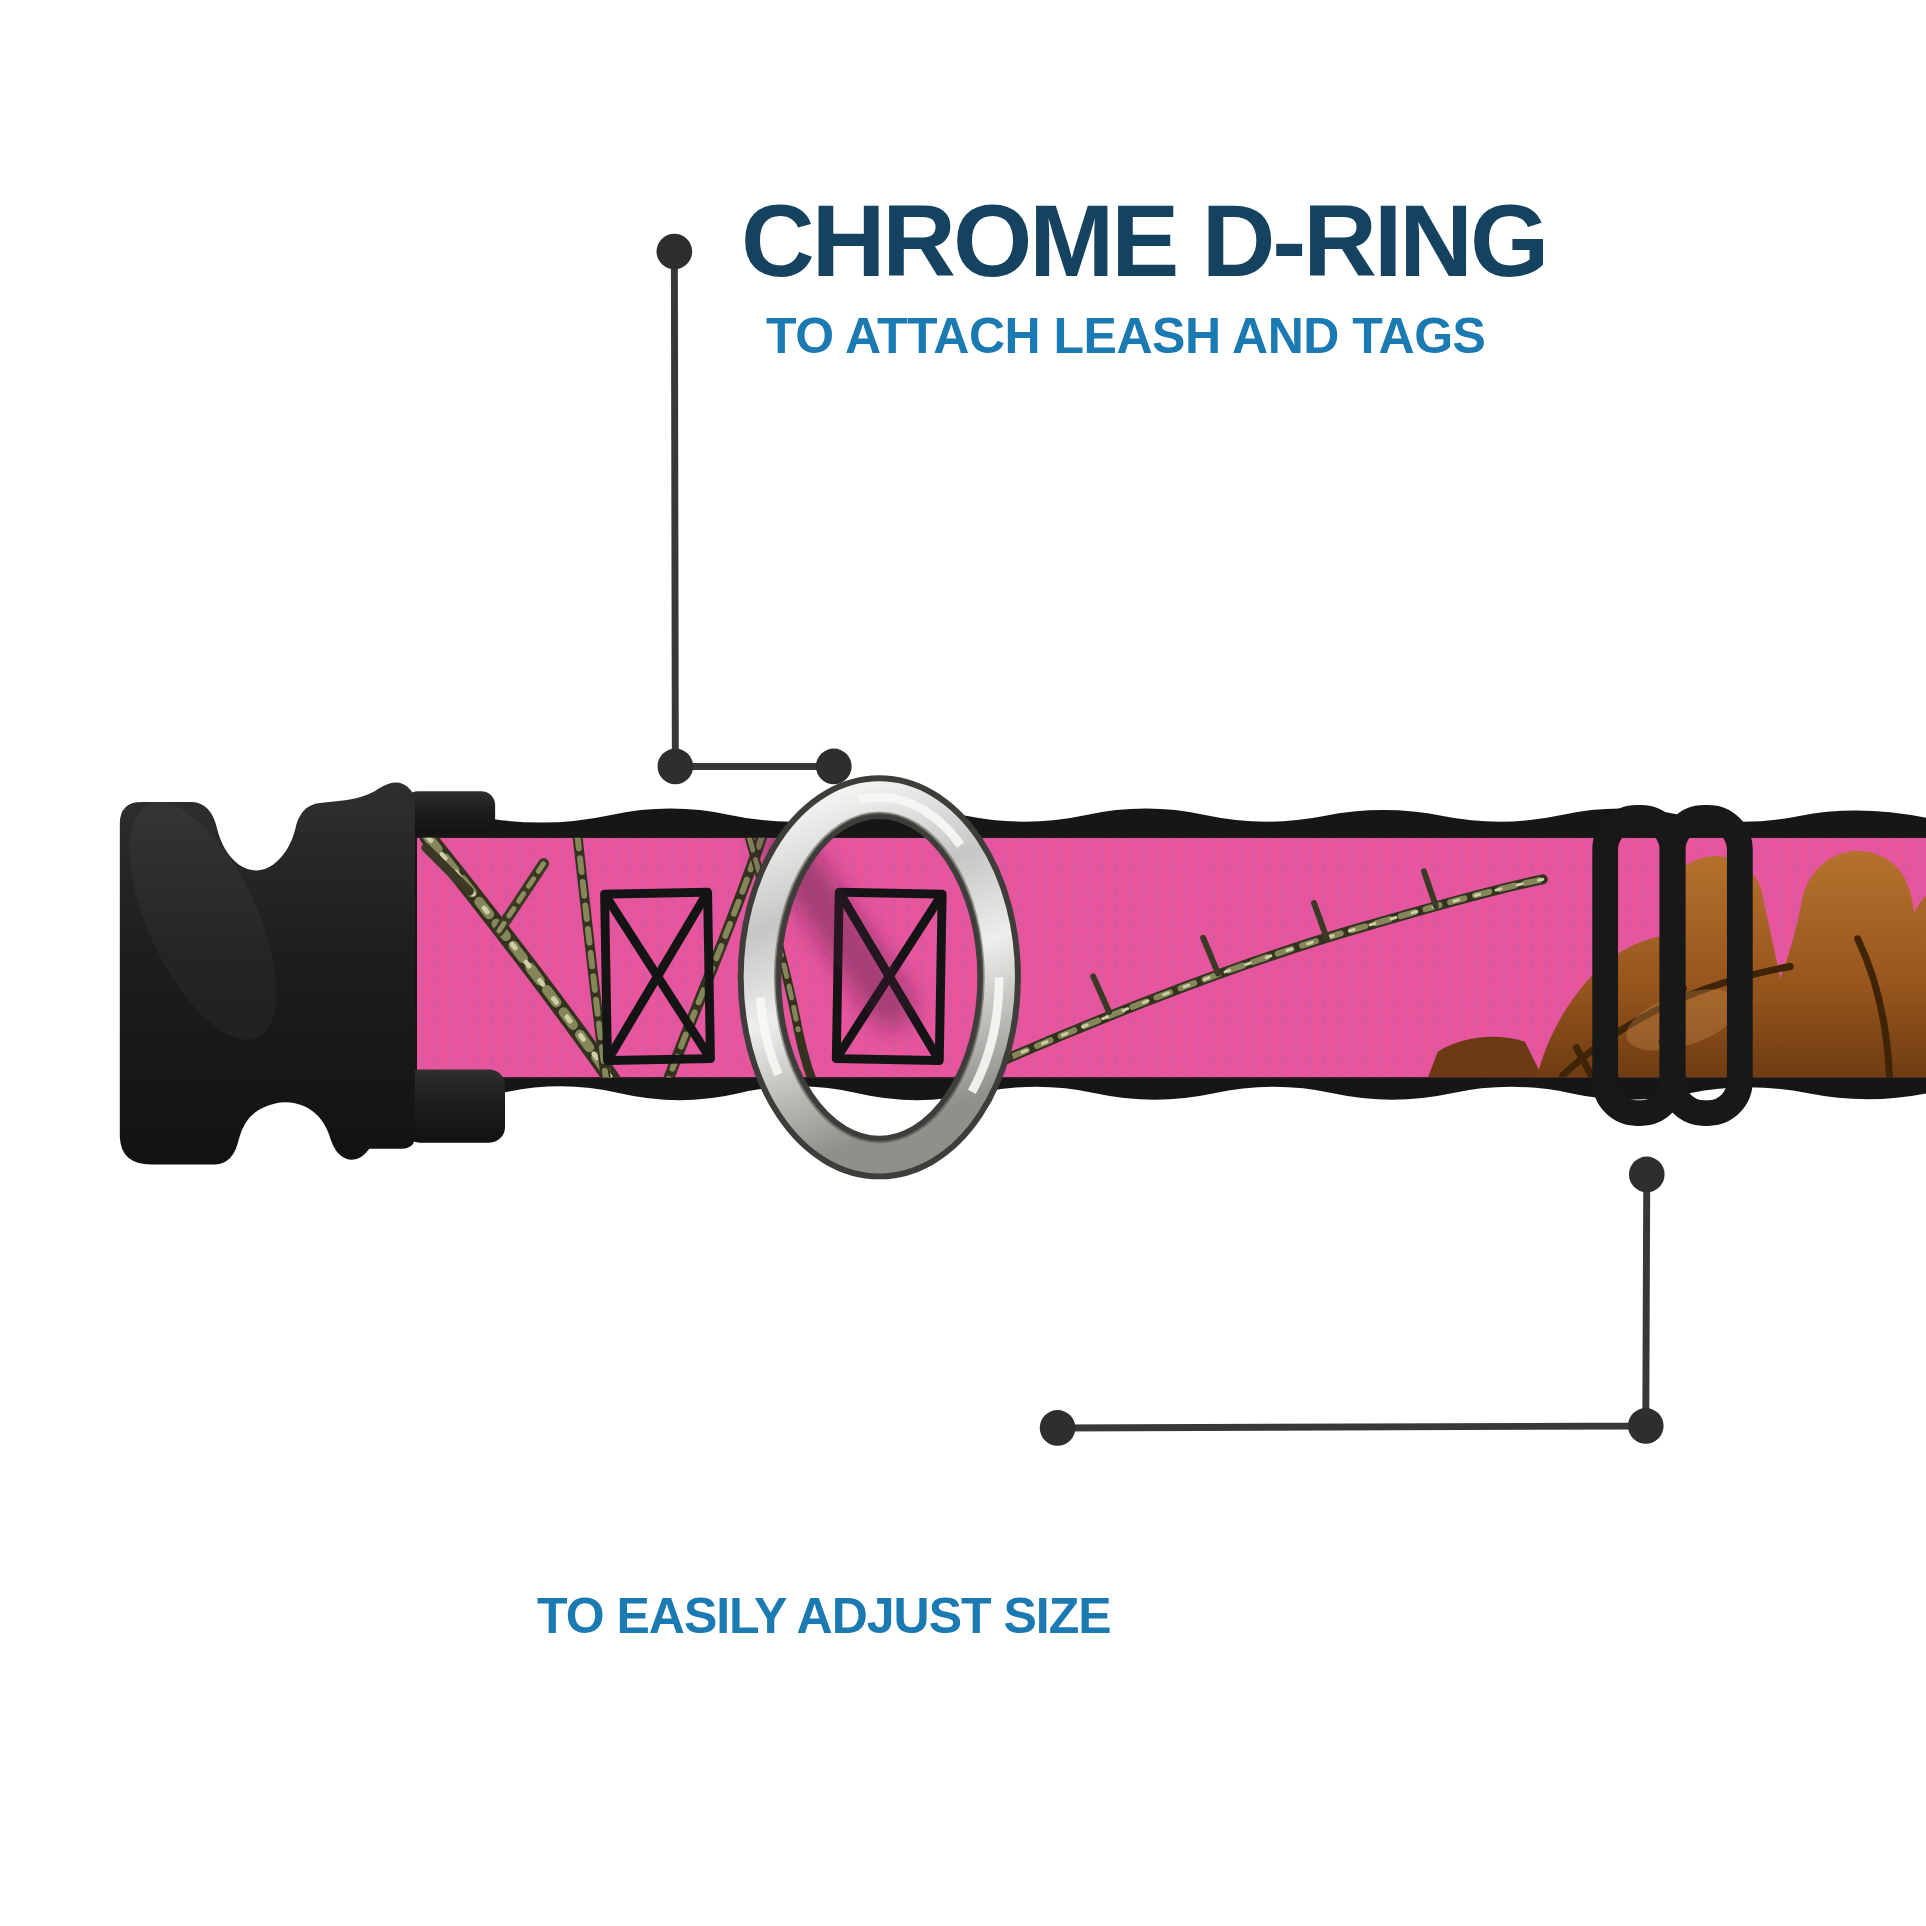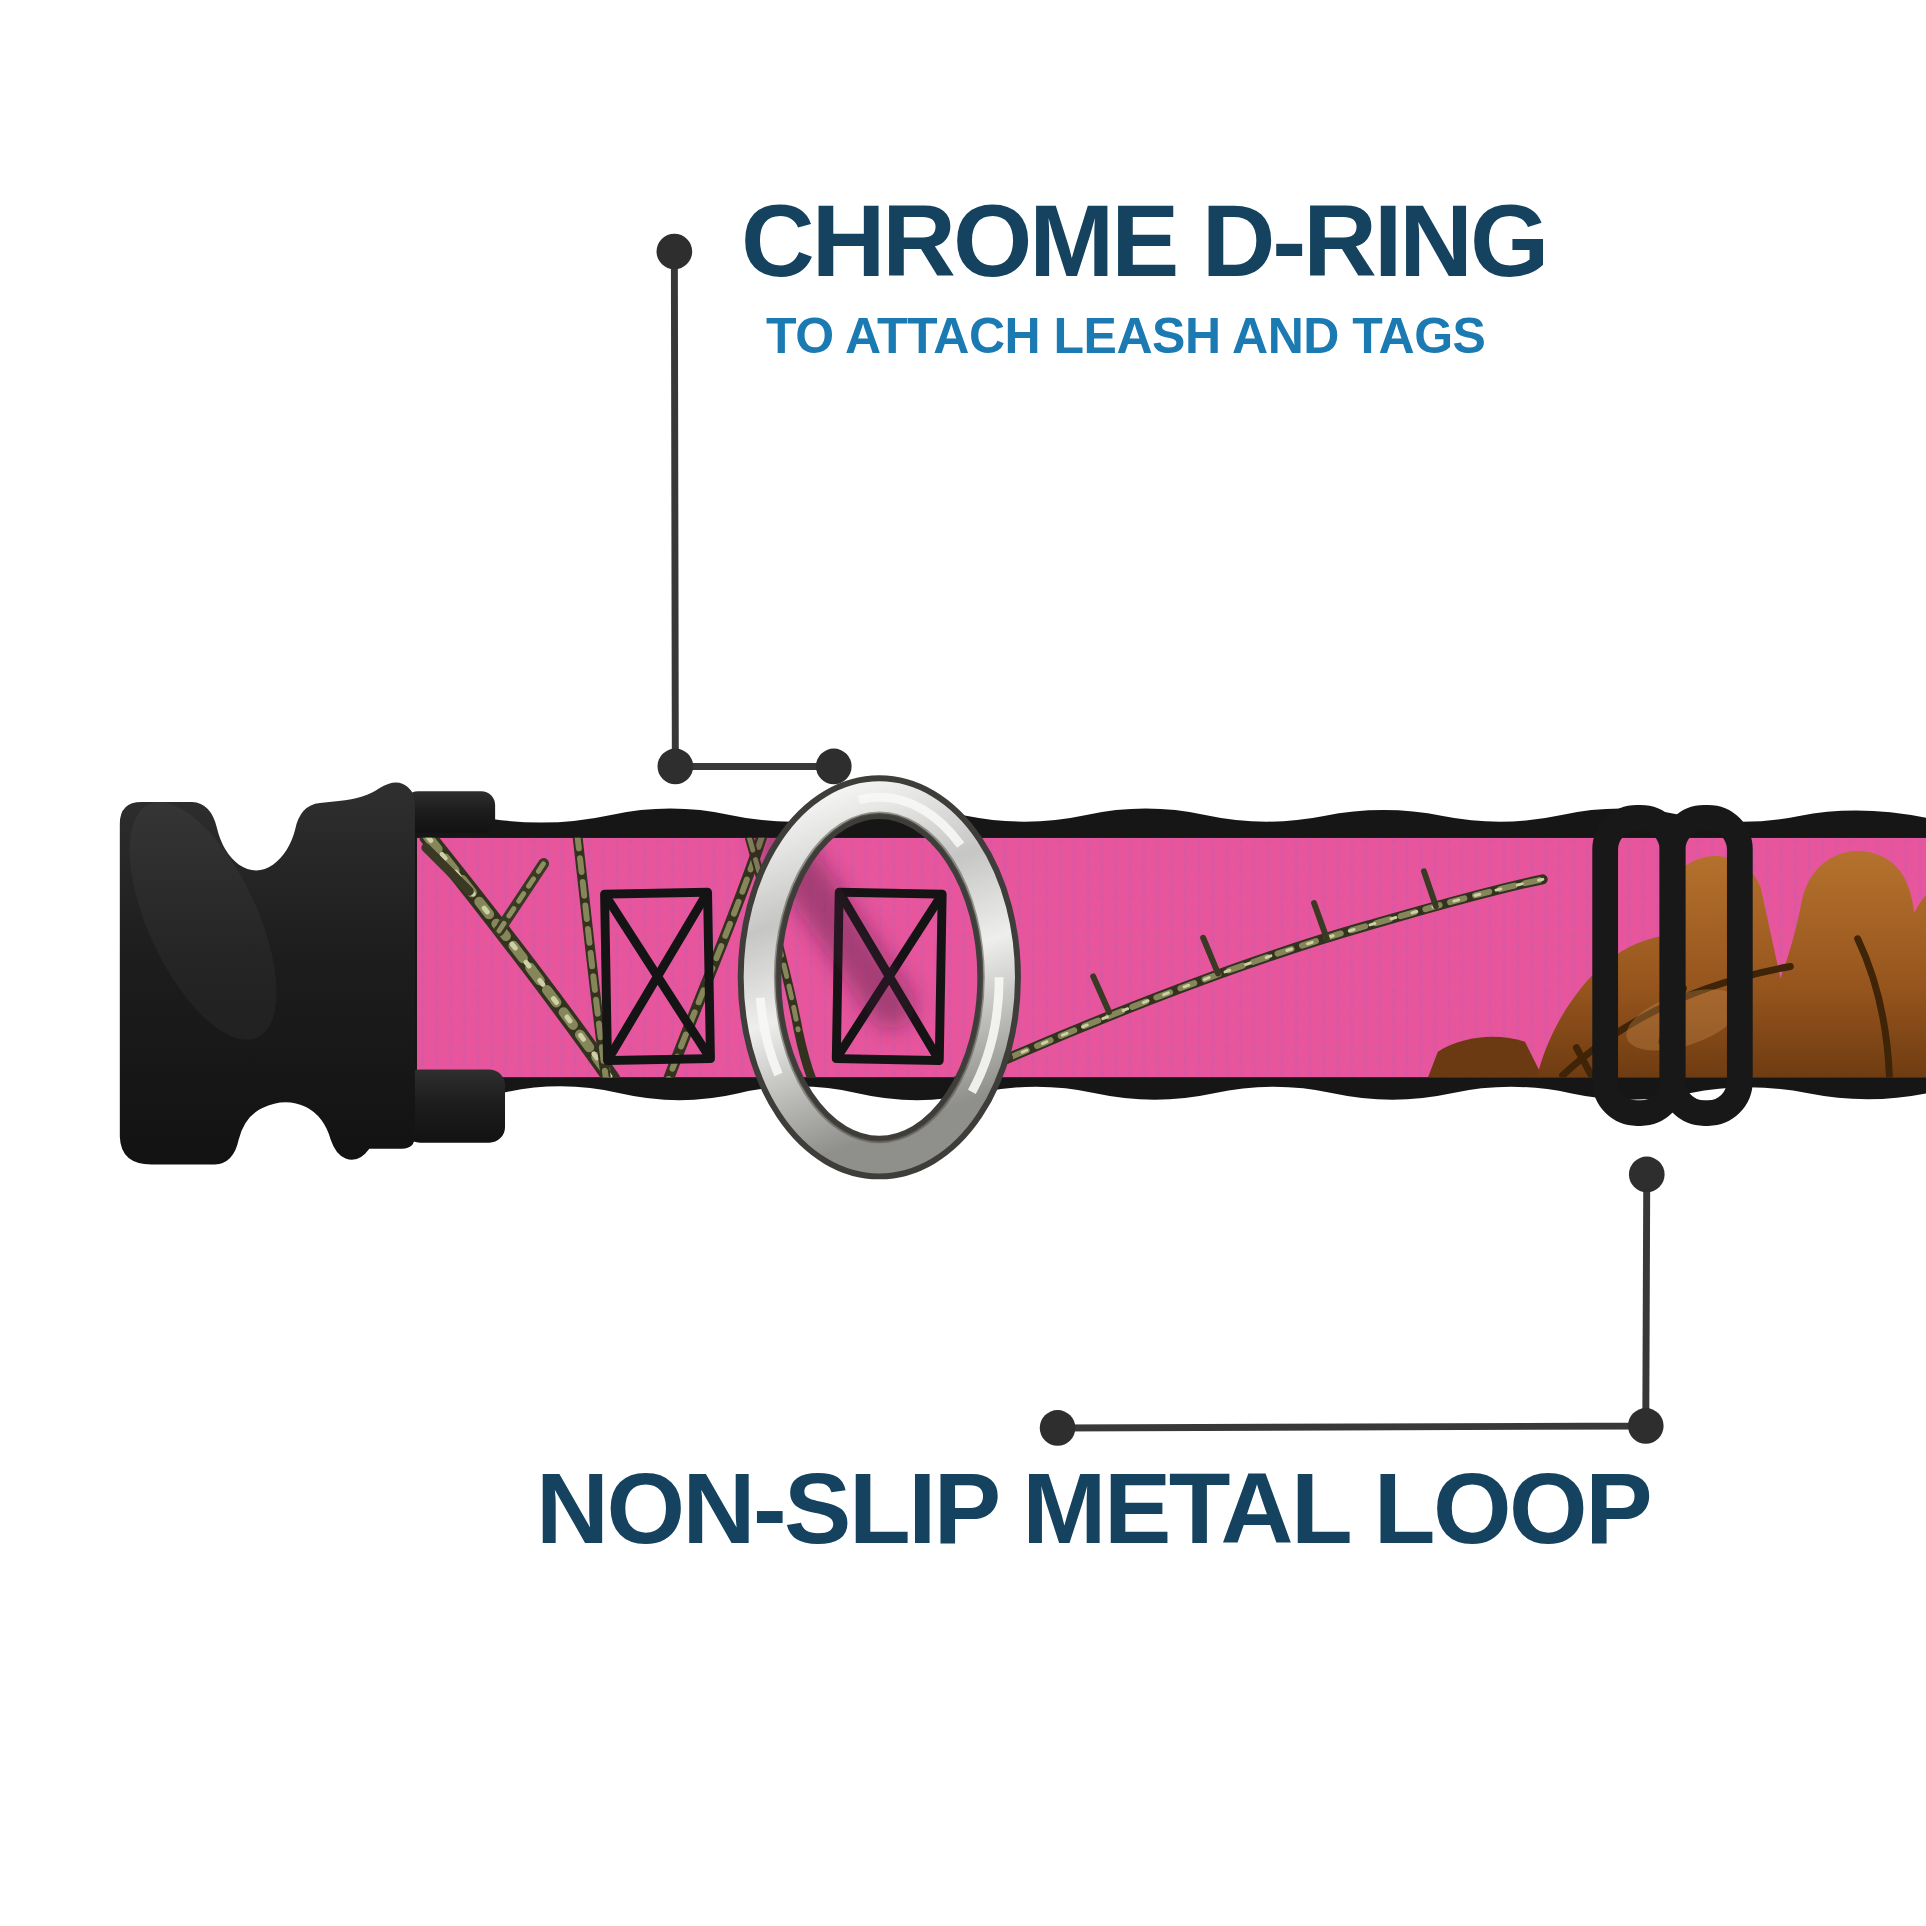--- a/index.html
+++ b/index.html
@@ -183,15 +183,15 @@
     <g stroke="#383838" stroke-width="7" fill="#2e2e2e">
       <path d="M1068,1442 L1662,1440 M1662,1440 L1663,1186" fill="none"></path>
       <circle cx="1068" cy="1442" r="18" stroke="none"></circle>
       <circle cx="1662" cy="1440" r="18" stroke="none"></circle>
       <circle cx="1663" cy="1186" r="18" stroke="none"></circle>
     </g>
   </svg>
 
   <div class="label h-top-title">CHROME D-RING</div>
   <div class="label h-top-sub">TO ATTACH LEASH AND TAGS</div>
-  <div class="label h-bot-title">NON-SLIP METAL LOOP</div>
+  <div class="label h-bot-sub">TO EASILY ADJUST SIZE</div>
 </div>
 
 
 </body></html>

